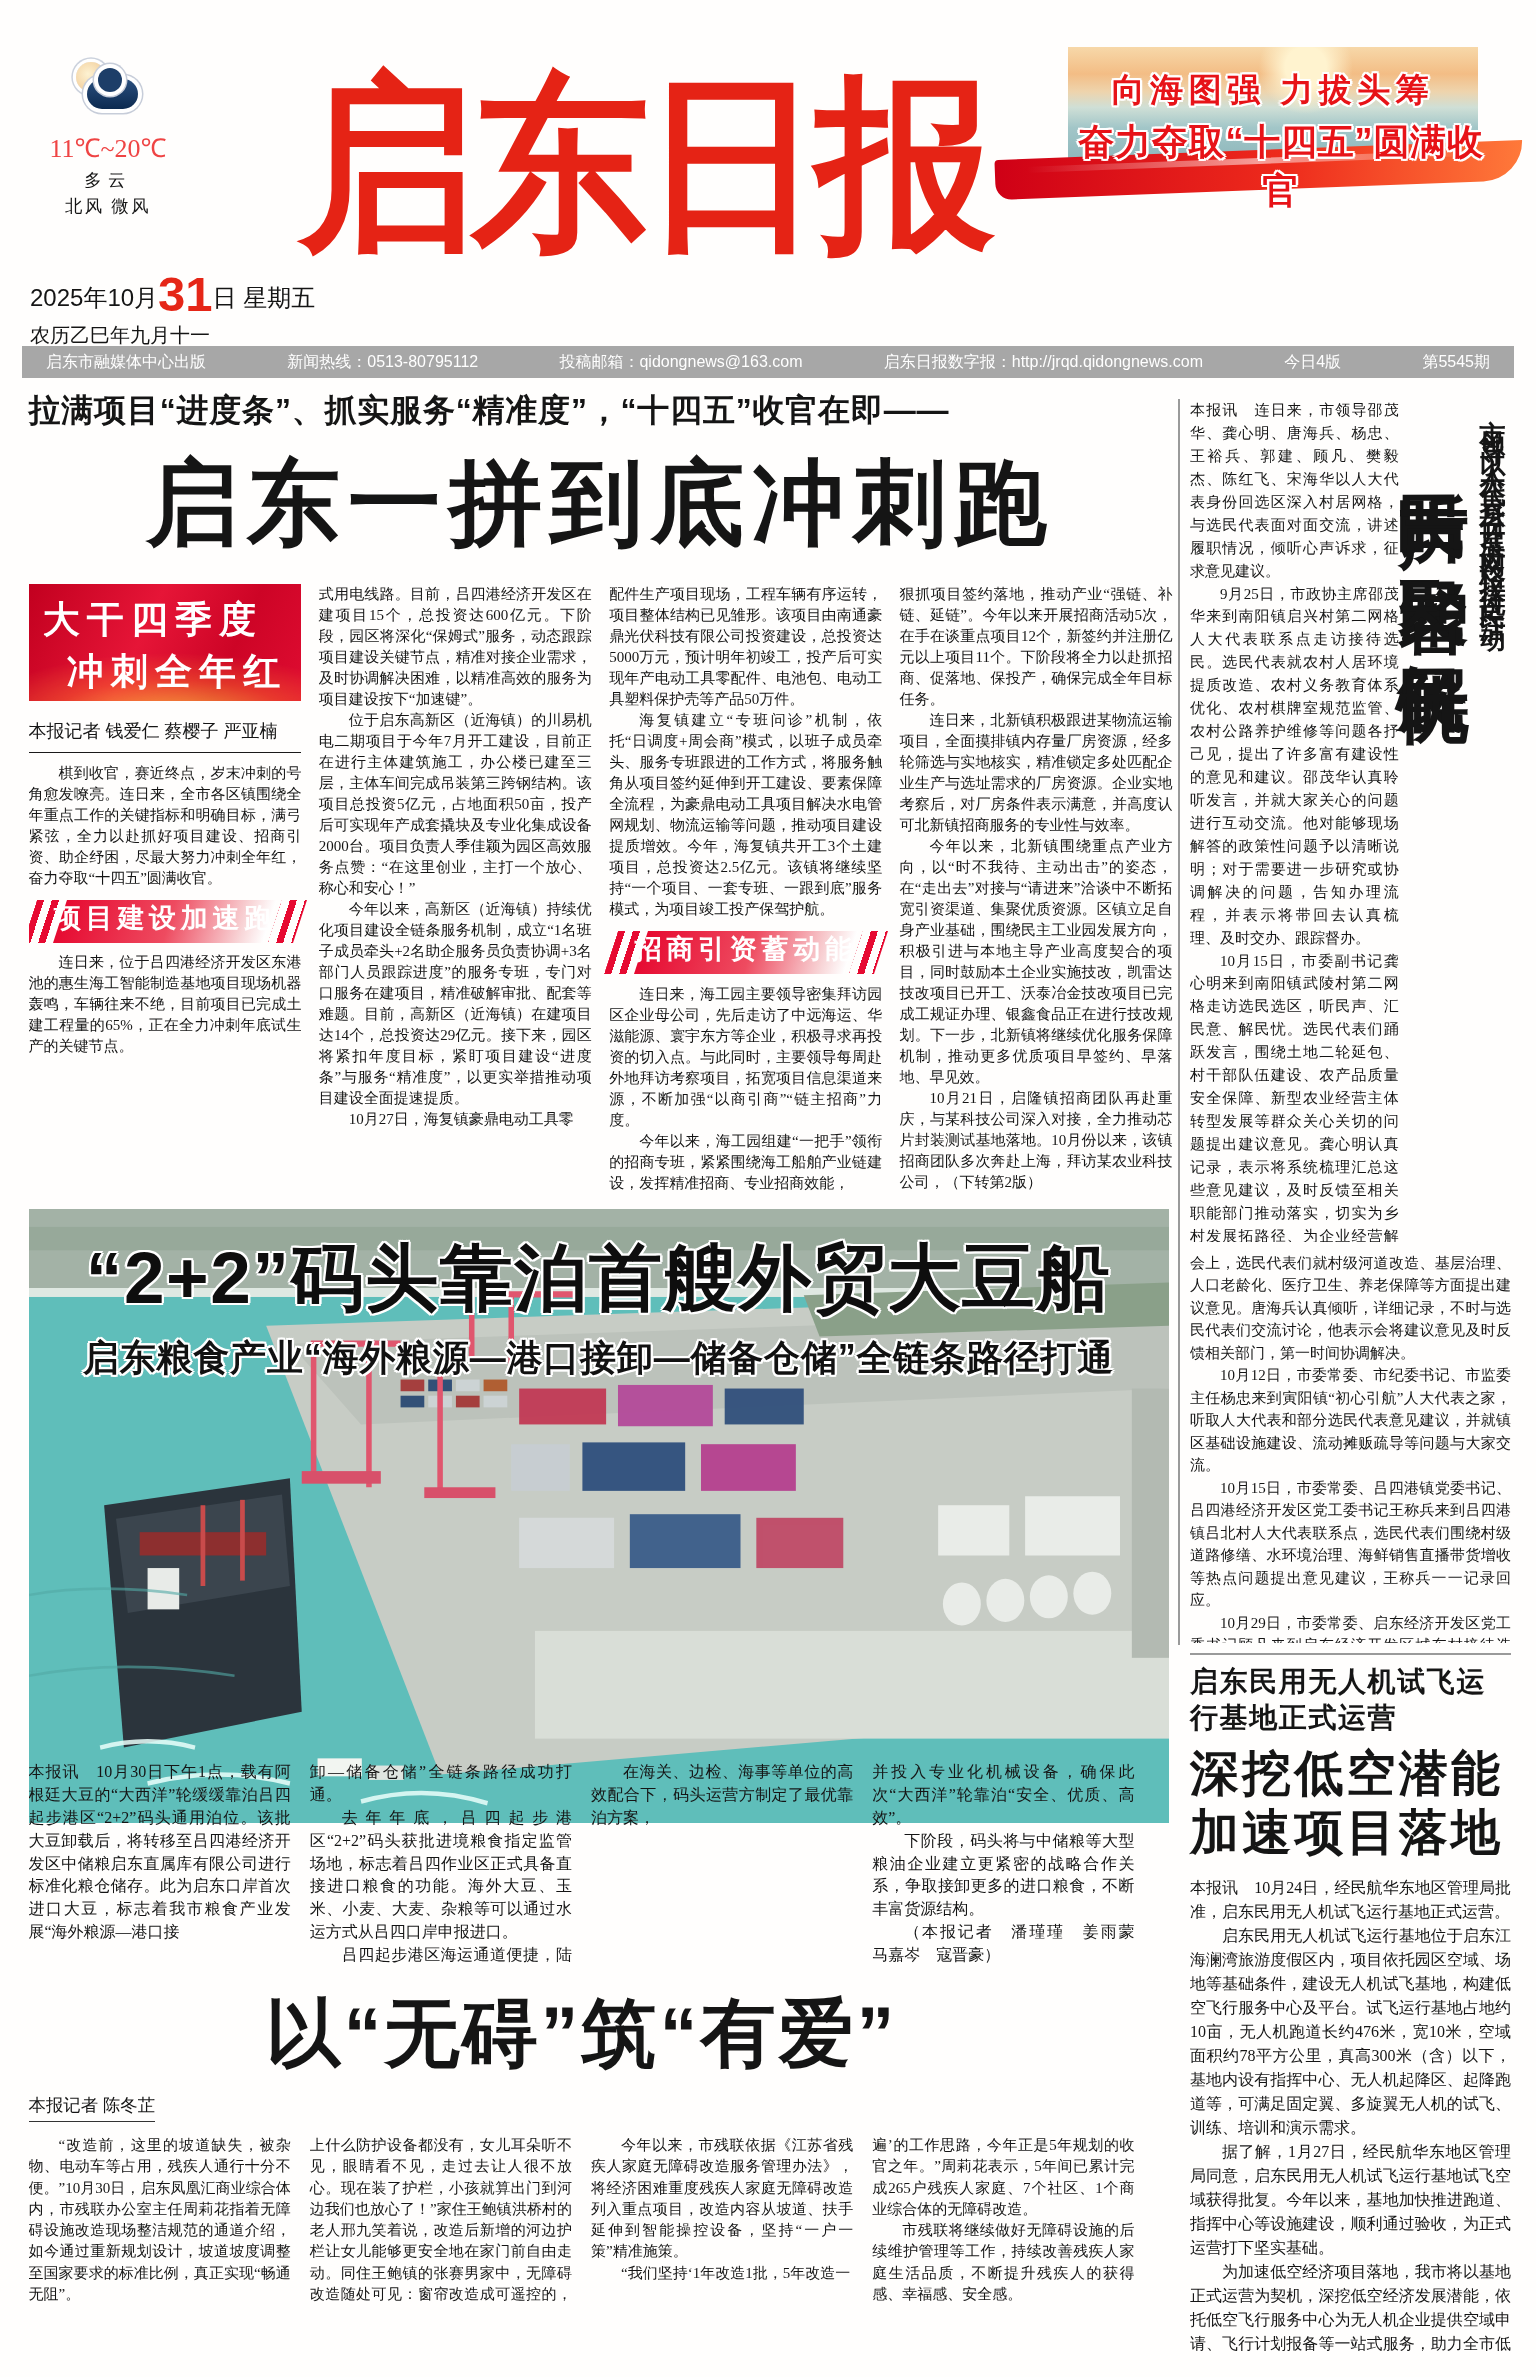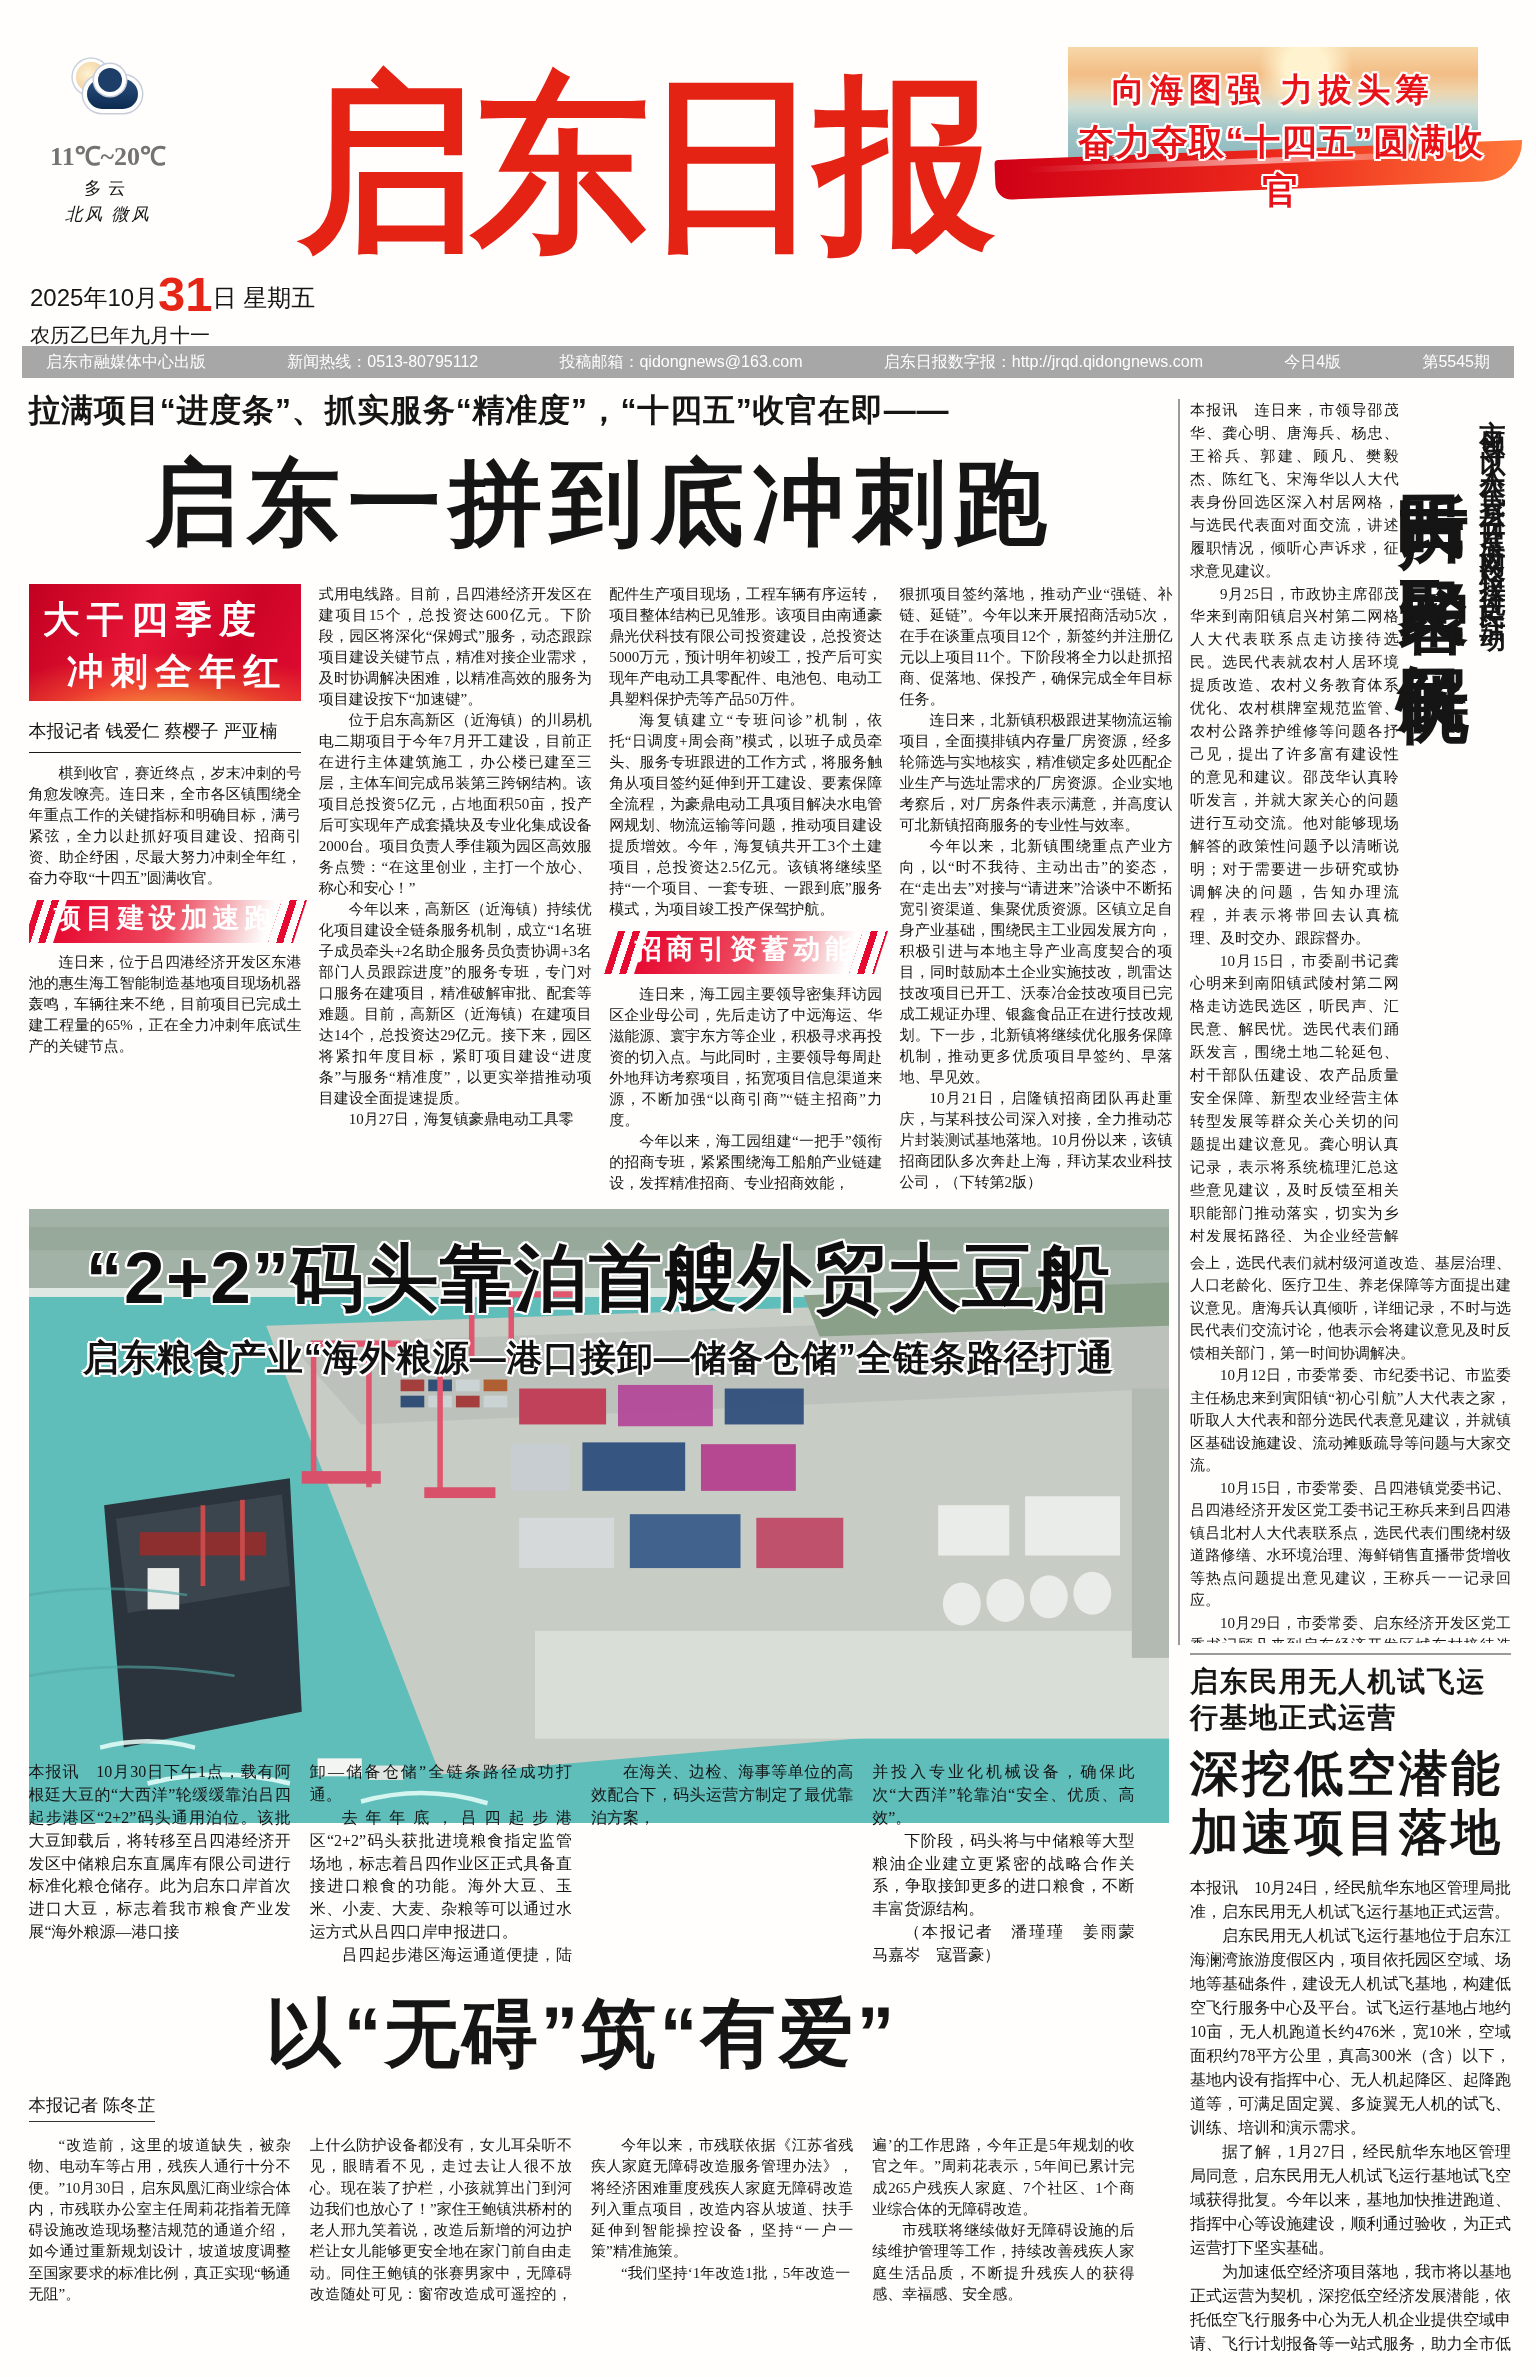--- a/index.html
+++ b/index.html
@@ -14,23 +14,23 @@
   
   .mast-weather{position:absolute;left:33px;top:60px;width:150px;text-align:center;}
   .wicon{position:relative;width:76px;height:55px;margin:0 auto;}
   .wicon .sun{position:absolute;left:6.3px;top:1.6px;width:30px;height:30px;border-radius:50%;
     background:radial-gradient(circle at 40% 40%,#fdf2d2,#f1c field,#efc289);background:radial-gradient(circle at 40% 40%,#fdf2d2,#efc289);
     box-shadow:0 0 0 3.2px #fff,0 0 0 4.7px #ccd2dd;}
   .wicon .cloud{position:absolute;left:17.4px;top:19px;width:51px;height:30px;border-radius:15px;
     background:linear-gradient(180deg,#2a4f7e,#0c2a50);box-shadow:0 0 0 4px #fff,0 0 0 5.5px #c7cdd9;}
   .wicon .cloud:before{content:"";position:absolute;left:11px;top:-11px;width:24px;height:24px;border-radius:50%;
     background:#1d3e68;box-shadow:0 0 0 4px #fff,0 0 0 5.5px #c7cdd9;}
-  .wtemp{margin-top:22px;color:#737373;font-size:26px;font-weight:bold;}
+  .wtemp{margin-top:14px;color:#ef4444;font-size:26px;}
   .wcond{font-size:17.4px;margin-top:3.2px;letter-spacing:6.3px;}
-  .wwind{font-size:17.4px;margin-top:1.6px;letter-spacing:2.4px;font-style:italic;}
+  .wwind{font-size:17.4px;margin-top:1.6px;letter-spacing:2.4px;}
   .mast-date{position:absolute;left:30px;top:266px;width:261px;}
   .d1{font-size:24px;white-space:nowrap;}
   .d1 .day{color:#e52617;font-weight:bold;font-size:49px;font-family:"Liberation Sans",sans-serif;
            vertical-align:-4.7px;letter-spacing:0;}
   .d2{font-size:20px;margin-top:0px;}
   .mast-title{position:absolute;left:244px;top:-3.2px;width:799px;height:340px;display:flex;align-items:center;
     justify-content:center;color:#e52315;font-family:"DejaVu Sans","Liberation Sans",sans-serif;
     font-weight:bold;font-size:188px;letter-spacing:-6.3px;transform:scaleX(.95);white-space:nowrap;}
   .mast-promo{position:absolute;left:1020px;top:47px;width:410px;height:112px;overflow:visible;
     background:radial-gradient(circle at 58% 18%,#fff3cf 0 20.6px,rgba(255,243,207,0) 47px),

